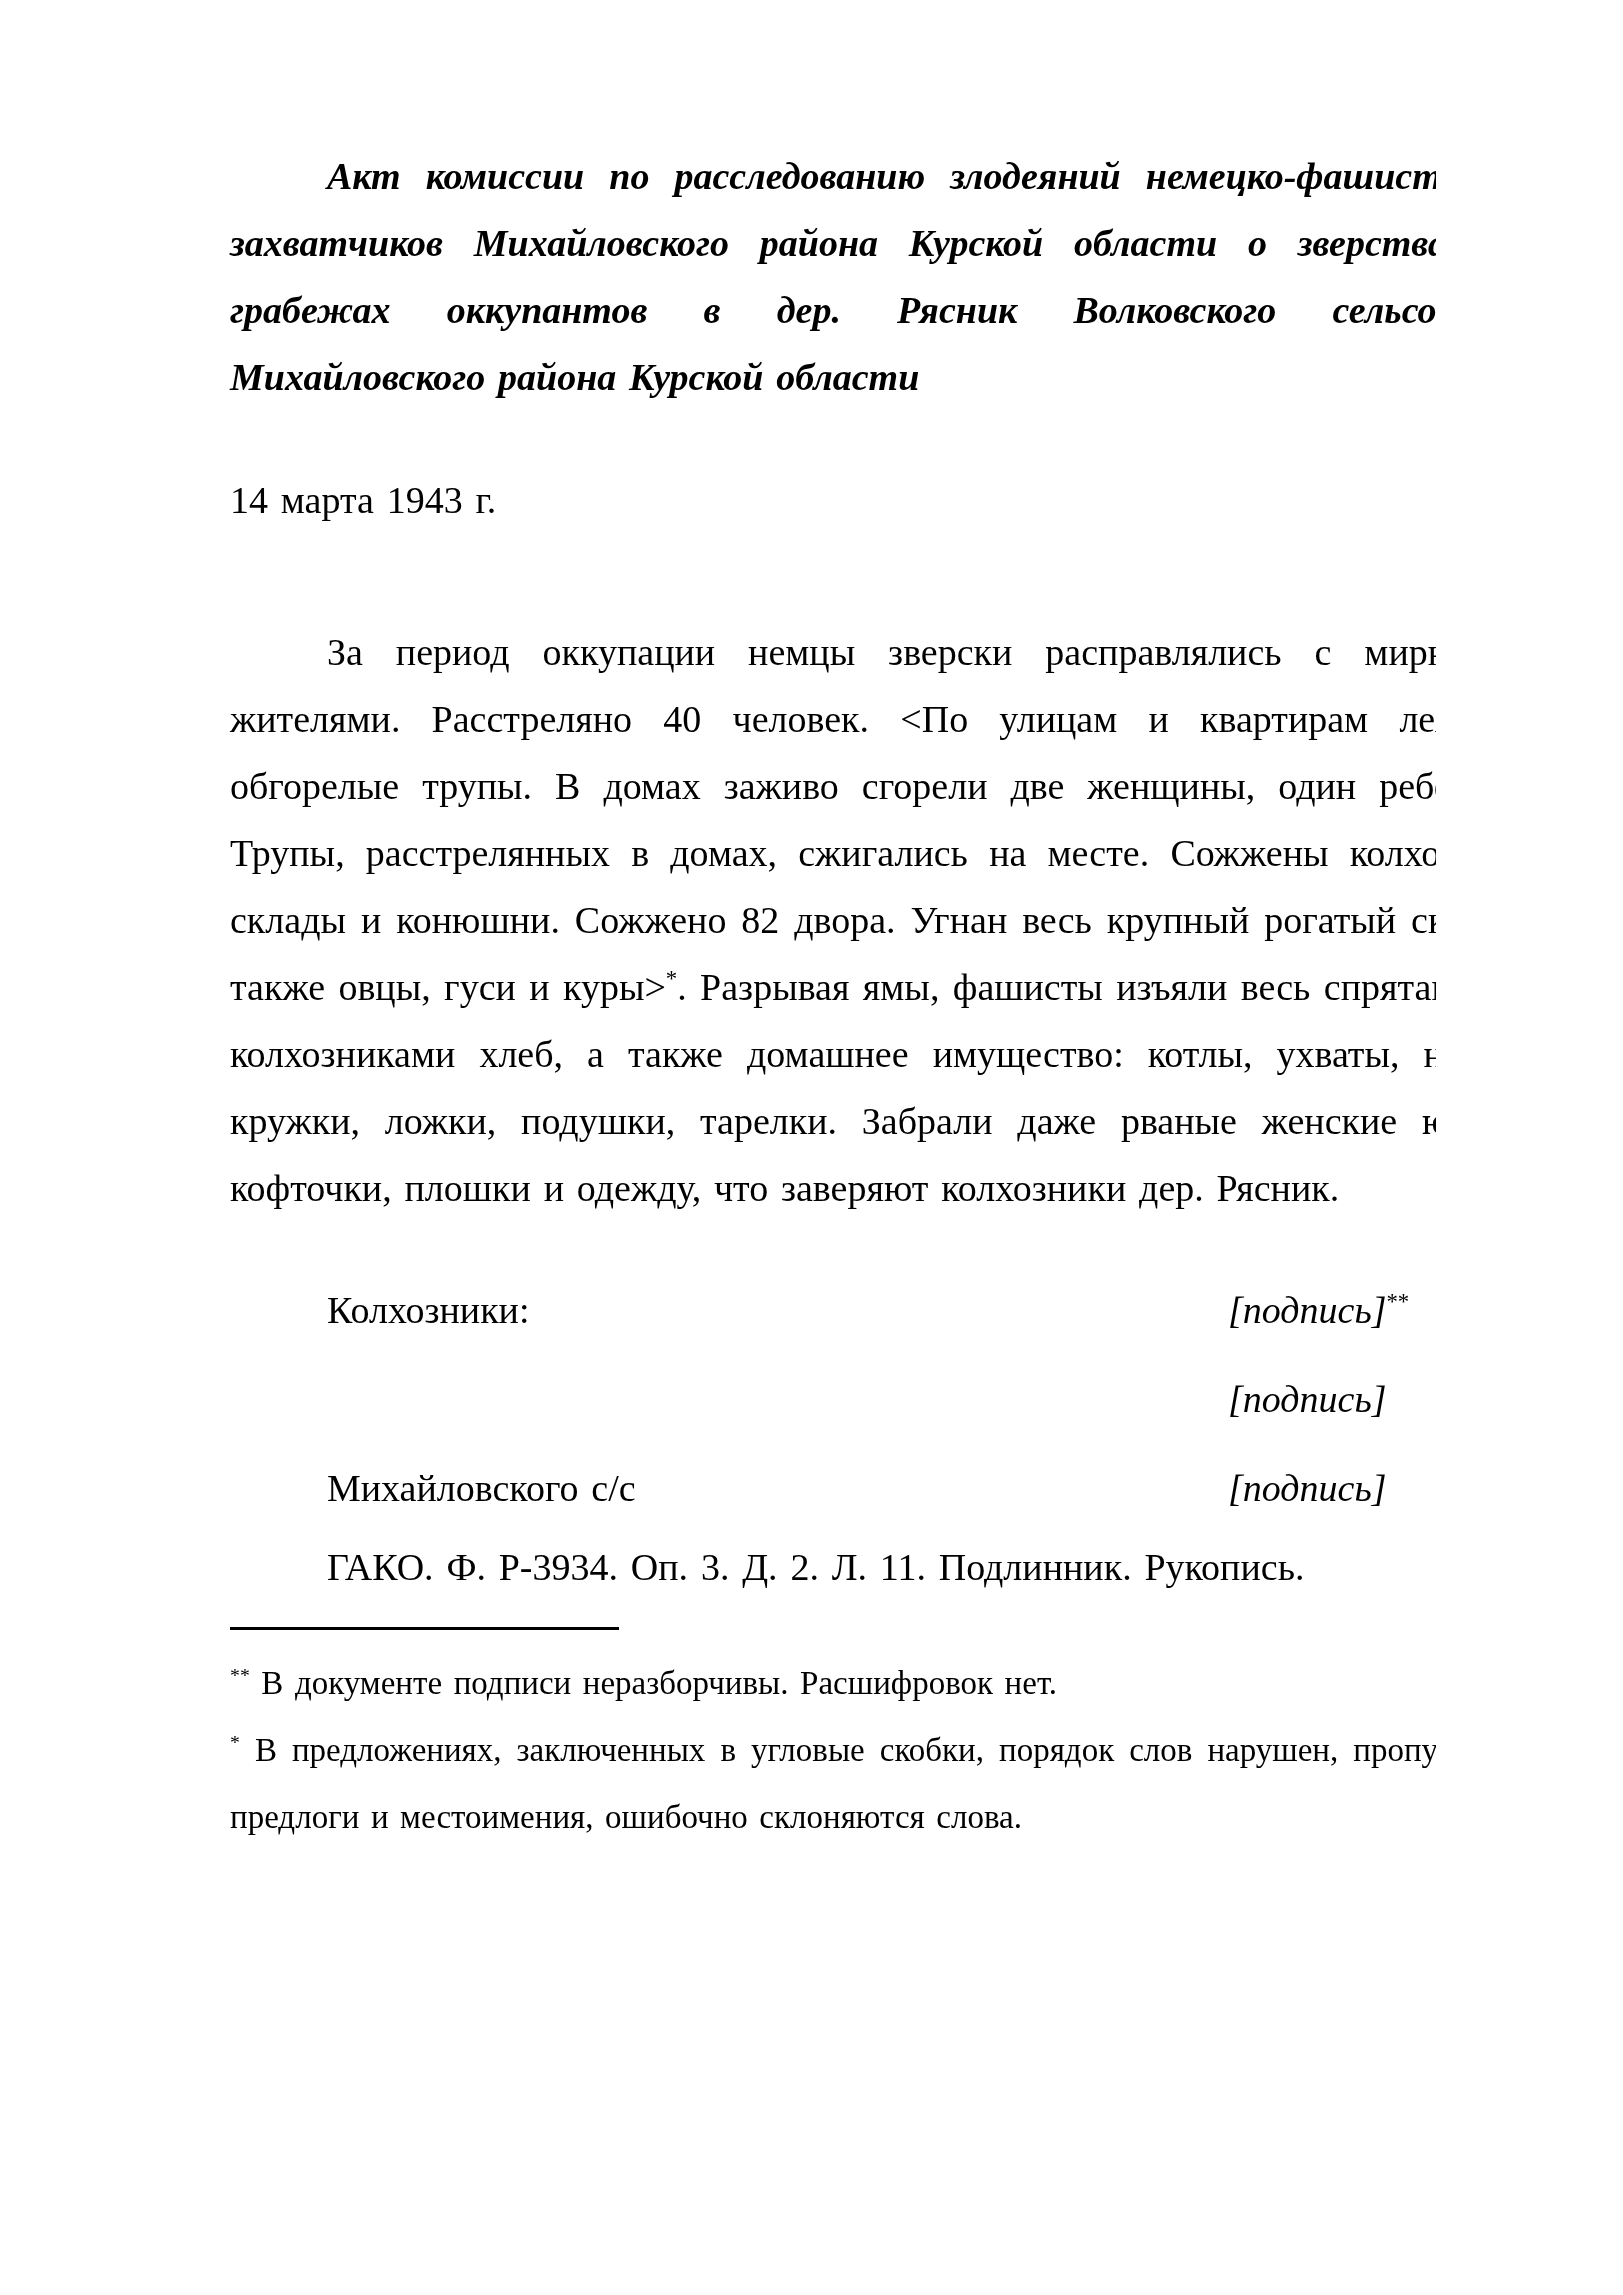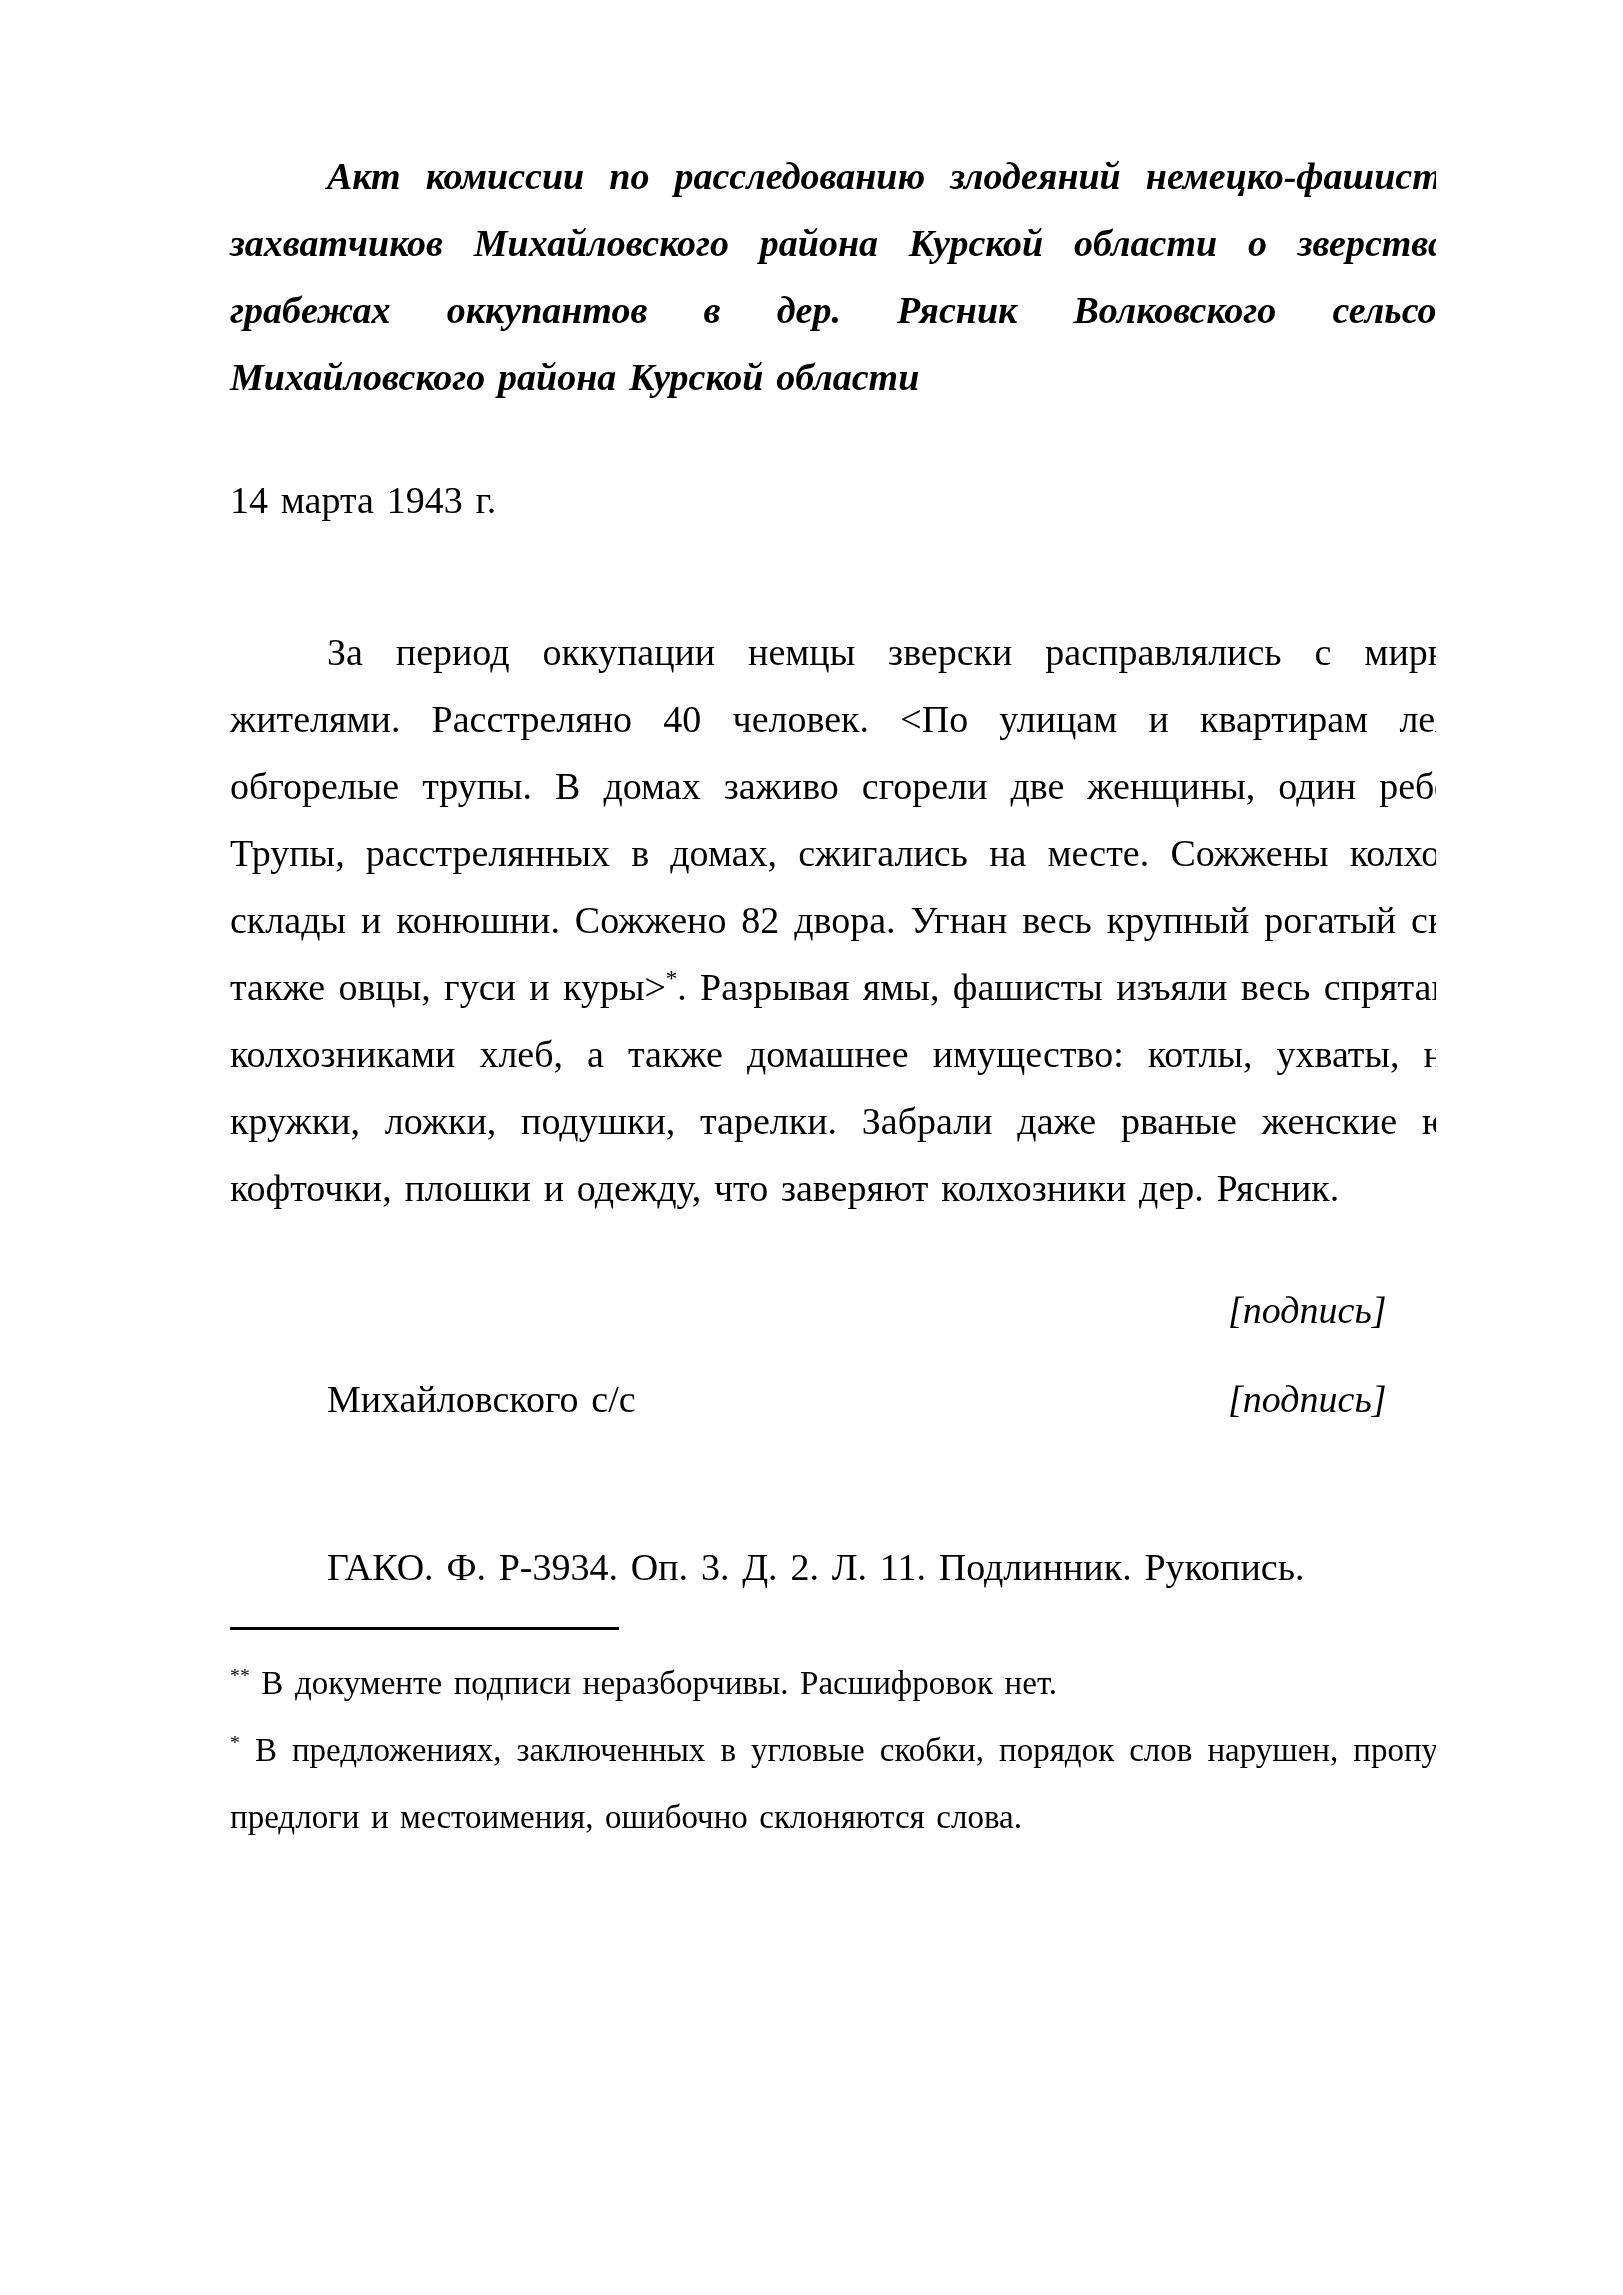--- a/index.html
+++ b/index.html
@@ -92,20 +92,24 @@
 <div class="page">
 
   <div class="block doc-title">Акт комиссии по расследованию злодеяний немецко-фашистских захватчиков Михайловского района Курской области о зверствах и грабежах оккупантов в дер. Рясник Волковского сельсовета Михайловского района Курской области</div>
 
   <div class="block doc-date">14 марта 1943 г.</div>
 
   <div class="block doc-body"><span>За период оккупации немцы зверски расправлялись с мирными жителями. Расстреляно 40 человек. &lt;По улицам и квартирам лежали обгорелые трупы. В домах заживо сгорели две женщины, один ребенок. Трупы, расстрелянных в домах, сжигались на месте. Сожжены колхозные склады и конюшни. Сожжено 82 двора. Угнан весь крупный рогатый скот, а также овцы, гуси и куры&gt;</span><sup class="ref">*</sup><span>. Разрывая ямы, фашисты изъяли весь спрятанный колхозниками хлеб, а также домашнее имущество: котлы, ухваты, ножи, кружки, ложки, подушки, тарелки. Забрали даже рваные женские юбки, кофточки, плошки и одежду, что заверяют колхозники дер. Рясник.</span></div>
 
   <div class="block signatures">
     <div class="sig-row">
+      <span class="sig-label">Колхозники:</span>
+      <span class="sig-value"><span>[подпись]</span><sup class="ref">**</sup></span>
+    </div>
+    <div class="sig-row">
       <span class="sig-label"></span>
       <span class="sig-value"><span>[подпись]</span><sup class="ref"></sup></span>
     </div>
     <div class="sig-row">
       <span class="sig-label">Михайловского с/с</span>
       <span class="sig-value"><span>[подпись]</span><sup class="ref"></sup></span>
     </div>
   </div>
 
   <div class="block archive">ГАКО. Ф. Р-3934. Оп. 3. Д. 2. Л. 11. Подлинник. Рукопись.</div>

